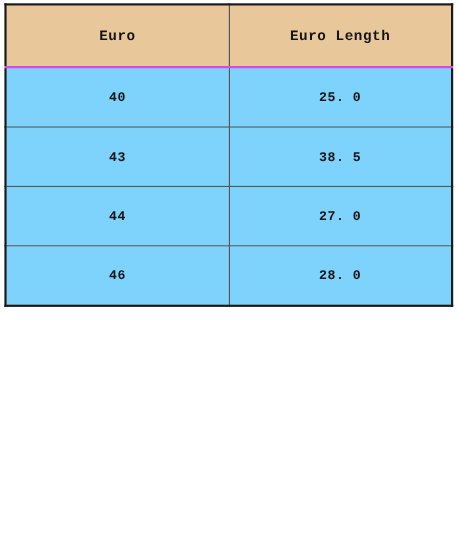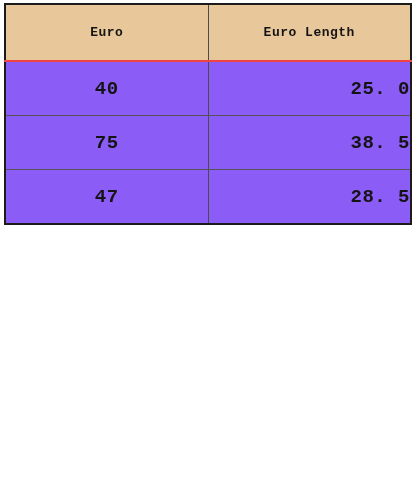--- a/index.html
+++ b/index.html
@@ -42,36 +42,35 @@
     font-weight: bold;
     color: #141414;
     letter-spacing: 0.5px;
     padding: 0;
   }
   table.size-table thead th {
     height: 55px;
     background: #e8c89a;
     font-size: 13px;
     border-right: 1.5px solid #4a4a4a;
-    border-bottom: 2px solid #ef4444;
+    border-bottom: 2px solid #d946ef;
     text-align: center;
   }
   table.size-table thead th:last-child {
     border-right: none;
   }
   table.size-table tbody td {
     height: 53px;
-    background: #8b5cf6;
-    font-size: 19px;
+    background: #7dd3fc;
+    font-size: 12px;
     border-right: 1.5px solid #4a4a4a;
     border-bottom: 1.5px solid #555555;
   }
   table.size-table tbody td:last-child {
     border-right: none;
-    text-align: right;
   }
   table.size-table tbody tr:last-child td {
     border-bottom: none;
   }
   .cell-text {
     display: inline-block;
     white-space: pre;
   }
 </style>
 </head>
@@ -93,23 +92,27 @@
             <span class="cell-text">Euro Length</span>
           </th>
         </tr>
       </thead>
       <tbody>
         <tr>
           <td><span class="cell-text">40</span></td>
           <td><span class="cell-text">25. 0</span></td>
         </tr>
         <tr>
-          <td><span class="cell-text">75</span></td>
+          <td><span class="cell-text">43</span></td>
           <td><span class="cell-text">38. 5</span></td>
         </tr>
         <tr>
-          <td><span class="cell-text">47</span></td>
-          <td><span class="cell-text">28. 5</span></td>
+          <td><span class="cell-text">44</span></td>
+          <td><span class="cell-text">27. 0</span></td>
+        </tr>
+        <tr>
+          <td><span class="cell-text">46</span></td>
+          <td><span class="cell-text">28. 0</span></td>
         </tr>
       </tbody>
     </table>
   </div>
 </div>
 
 </body></html>

